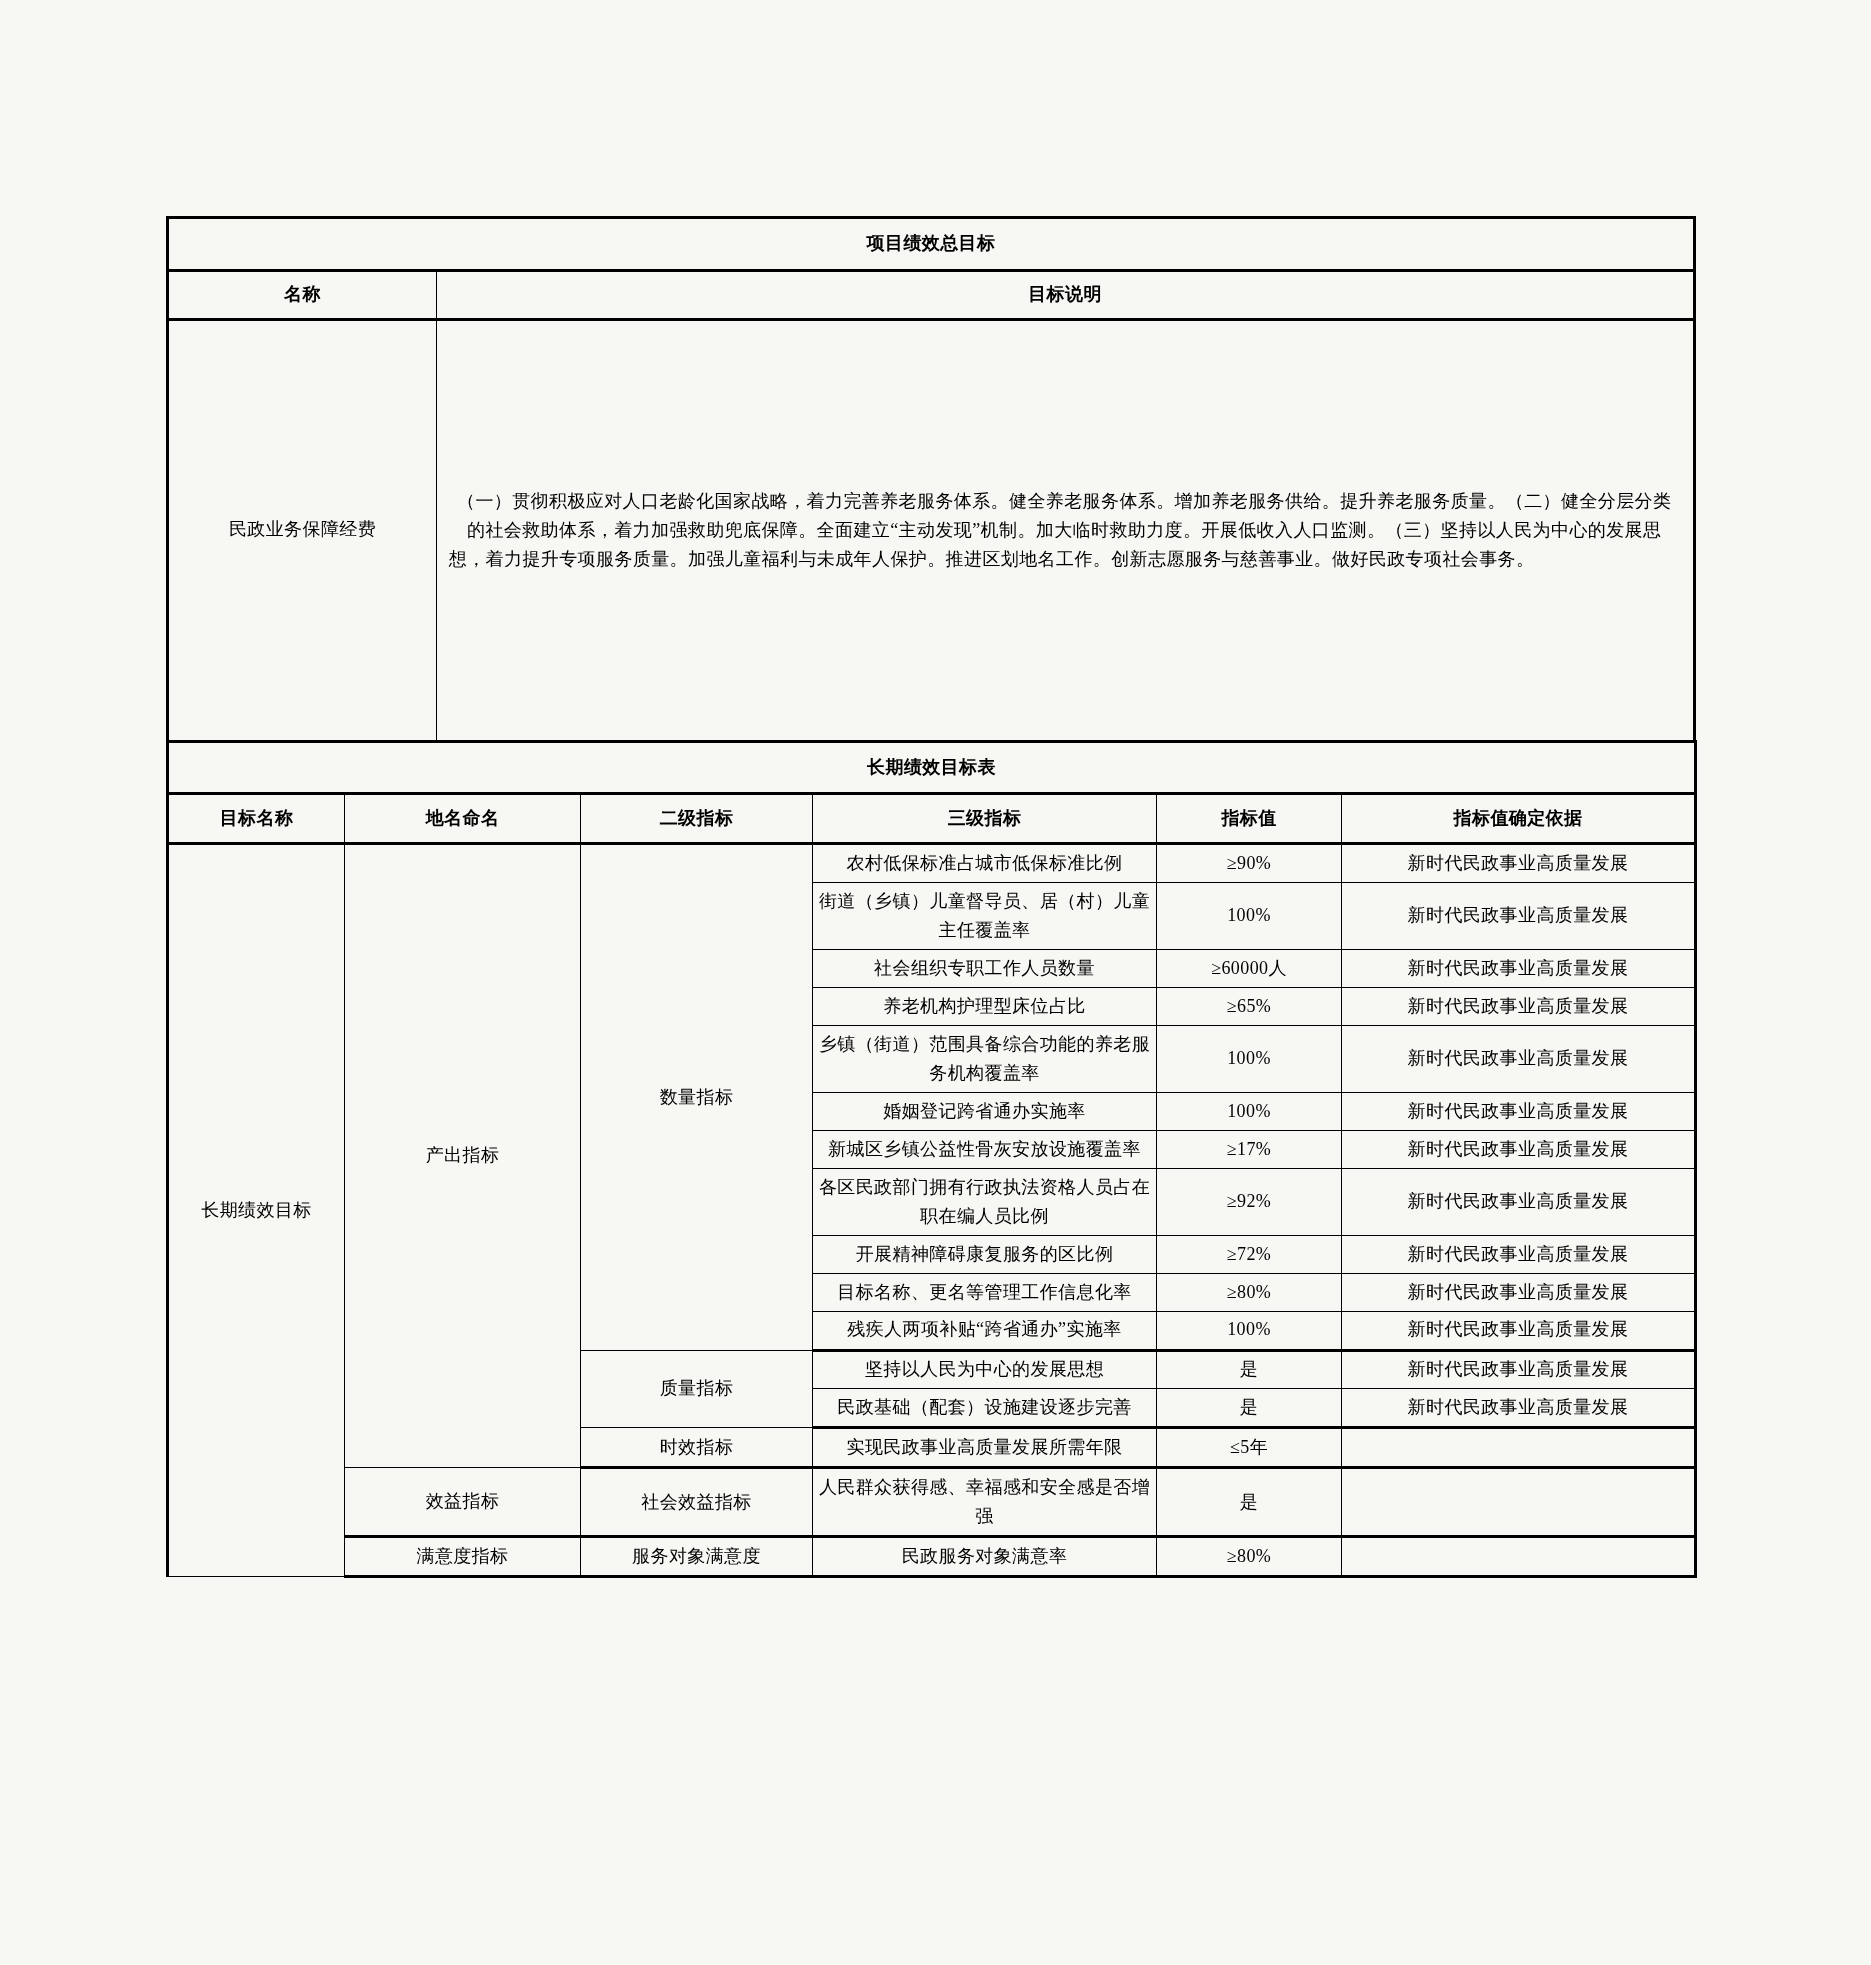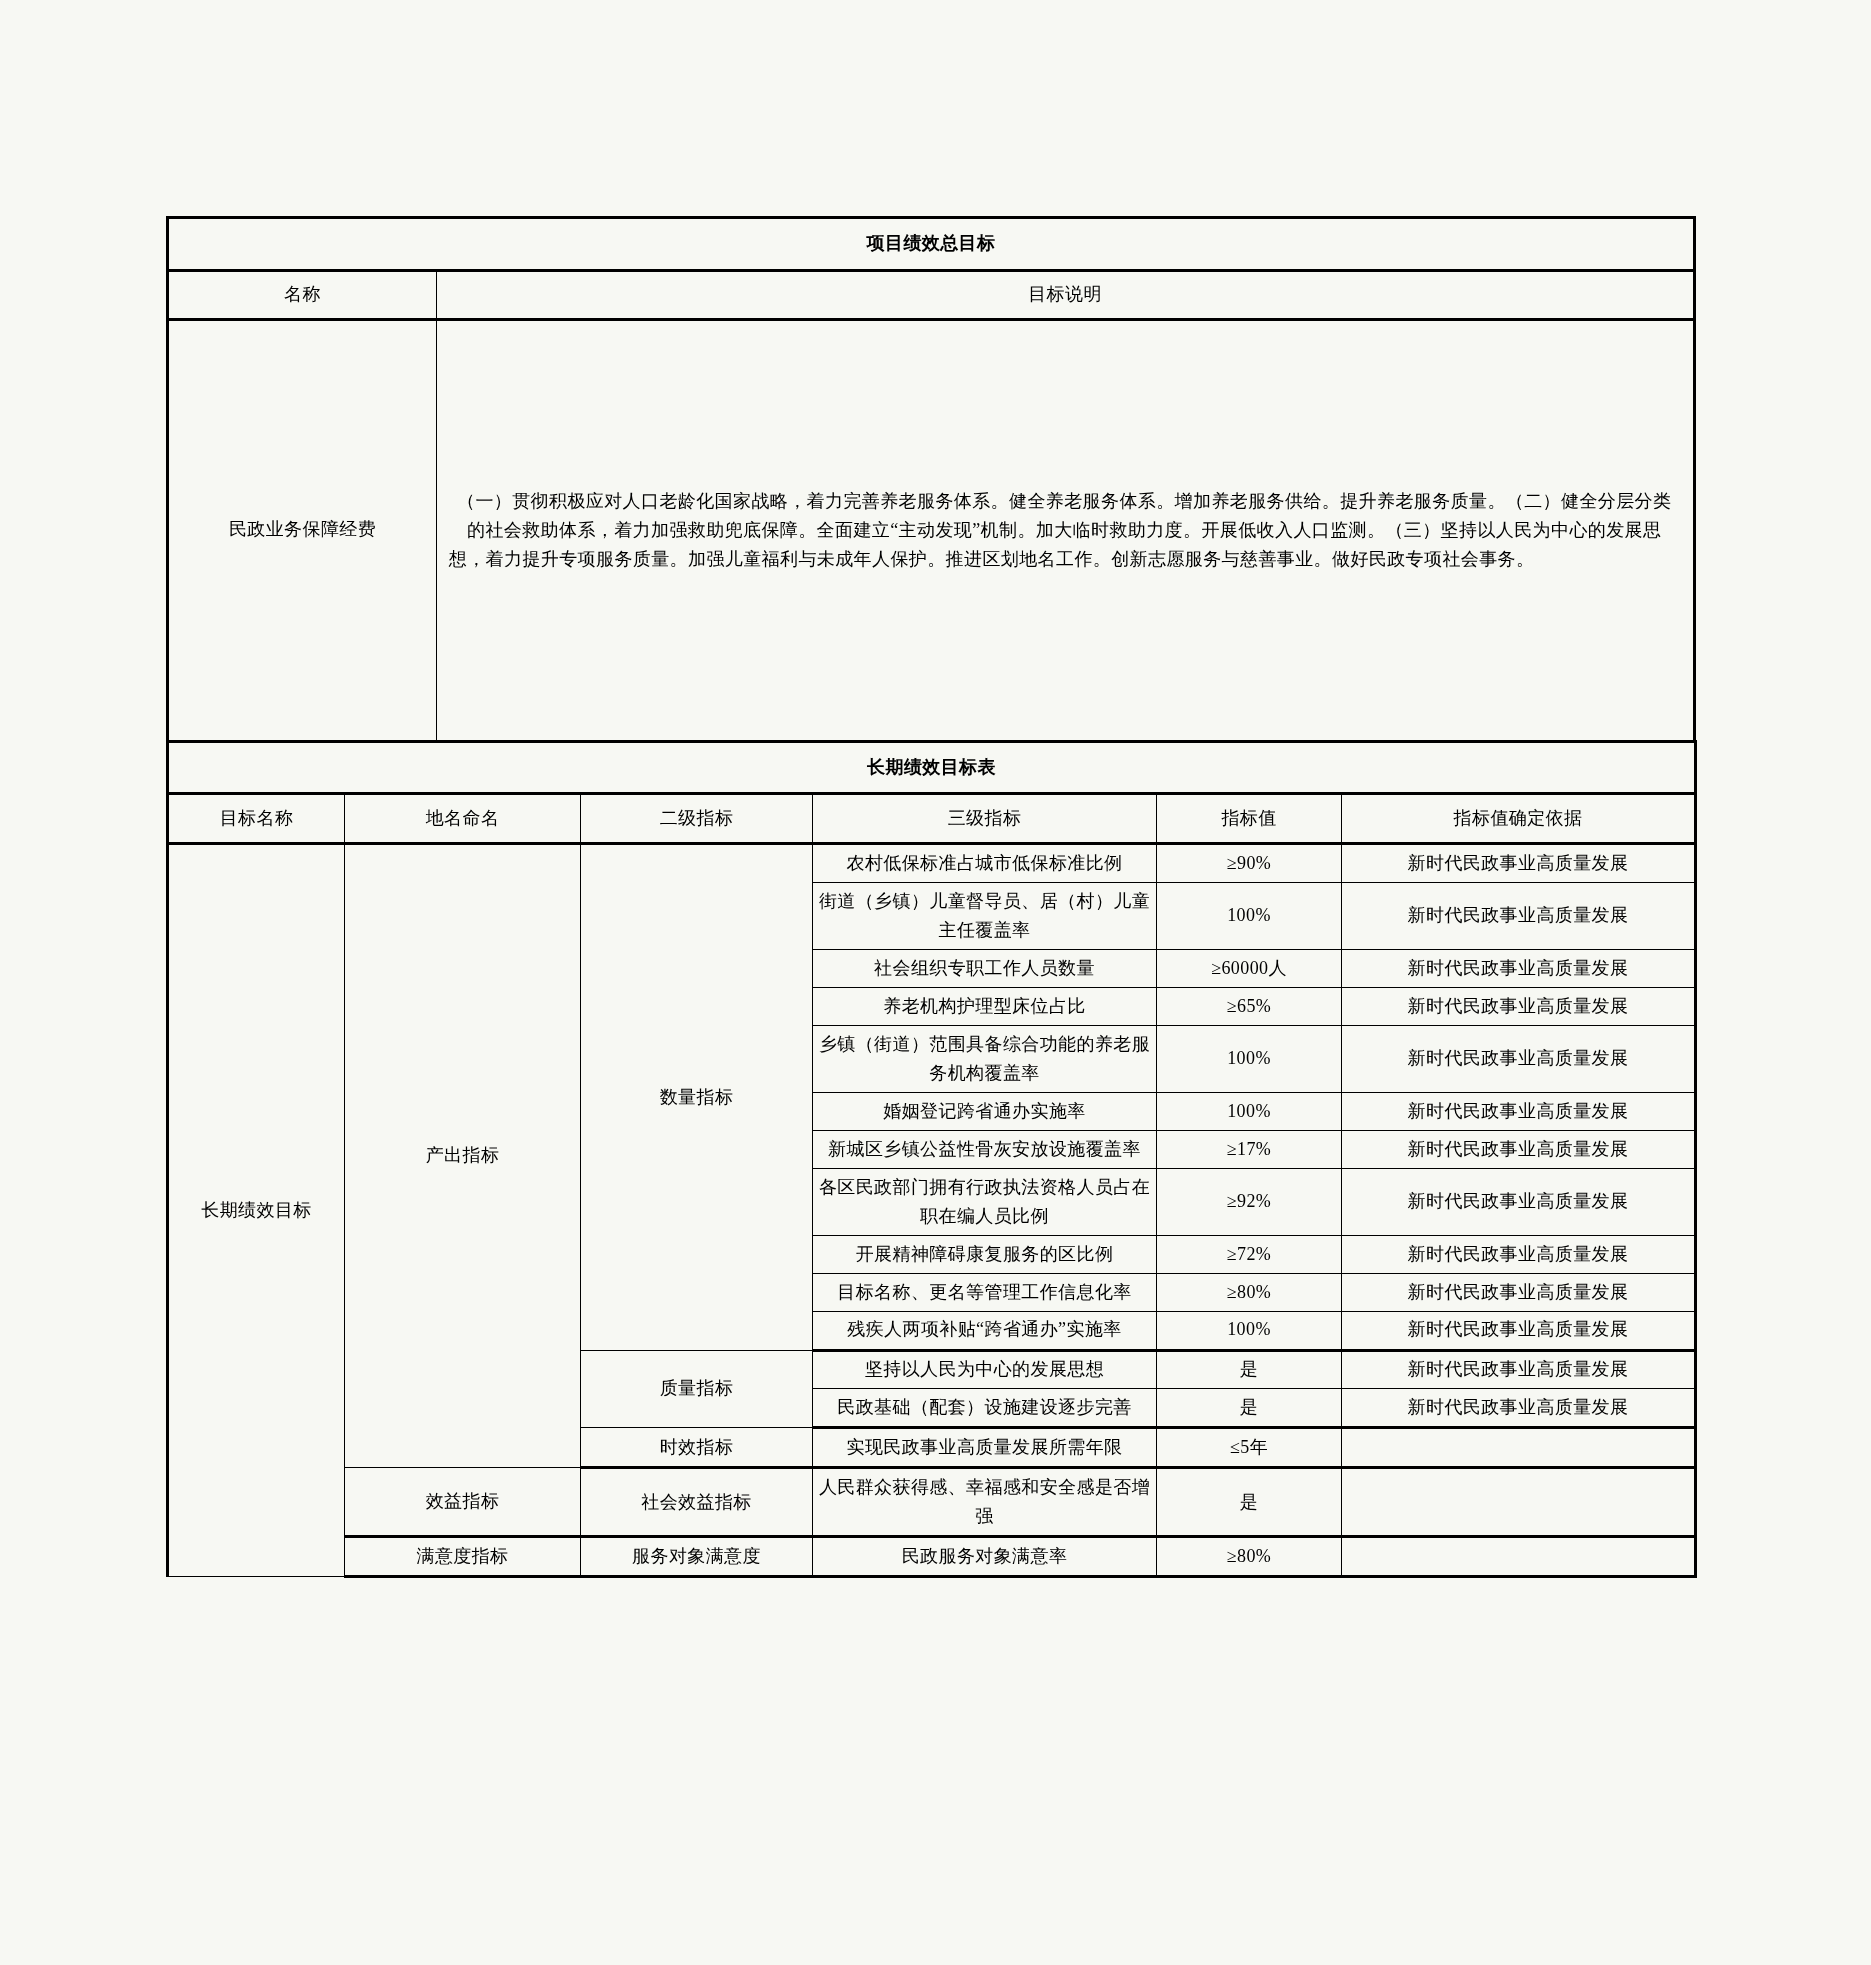--- a/index.html
+++ b/index.html
@@ -43,21 +43,21 @@
   .thick-right{border-right:3.1px solid #000 !important;}
 
   
   .banner{
     font-weight:bold;
     font-size:19px;
     letter-spacing:1.2px;
     padding:10.2px 0 !important;
   }
   .hdr{
-    font-weight:normal;
+    font-weight:bold;
     font-size:18.5px;
     letter-spacing:0.8px;
     padding:8.6px 2.4px !important;
   }
   .body-para{
     text-align:justify;
     text-align-last:left;
     vertical-align:middle;
     padding:11.8px 13.4px 11.8px 11.8px !important;
     line-height:1.74;

